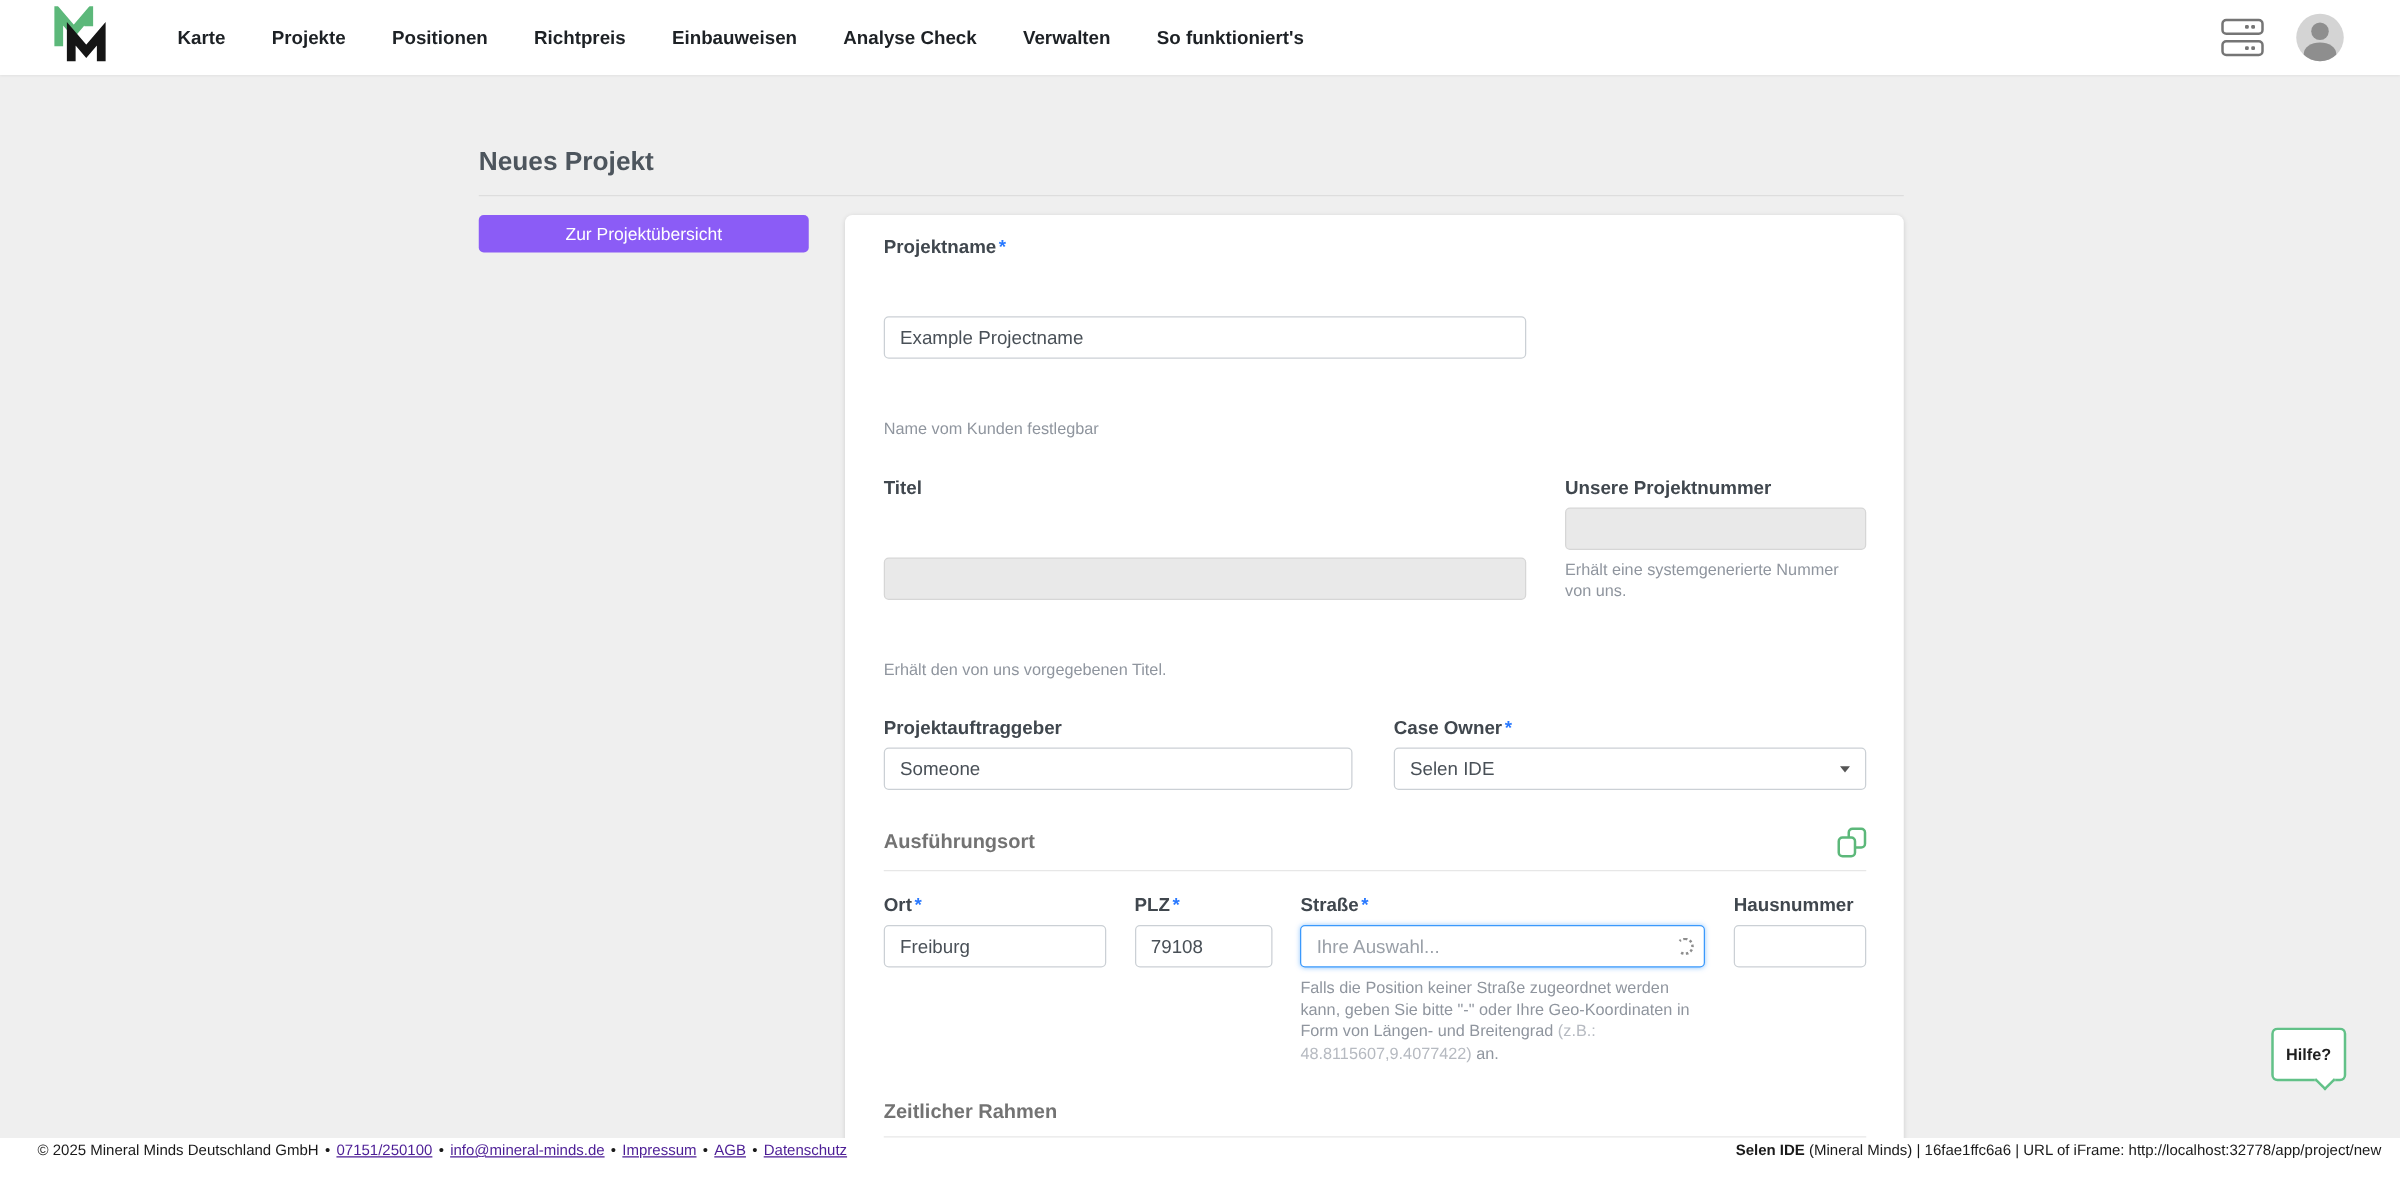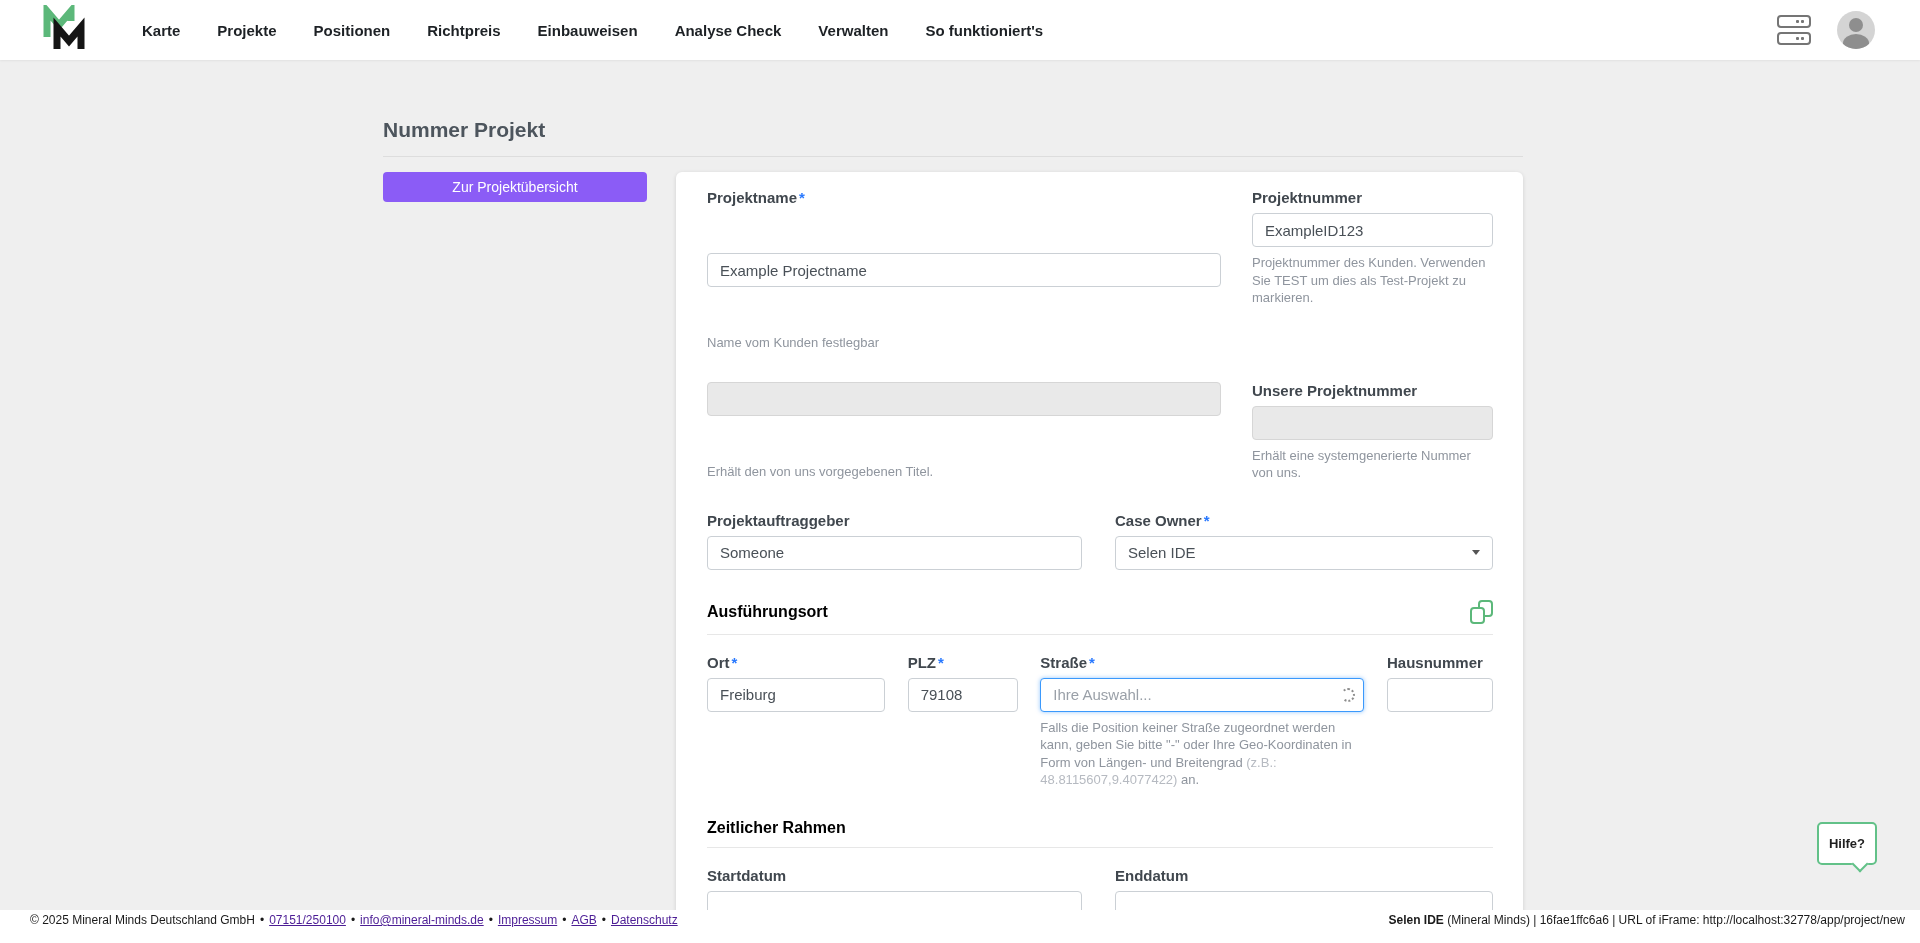--- a/index.html
+++ b/index.html
@@ -54,21 +54,21 @@
   .helper { margin-top:7px; font-size:13px; line-height:1.35; color:#8f959e; }
   .helper .dim { color:#b6bac1; }
 
   .select { height:34px; border:1px solid #cbd0d5; border-radius:4px; padding:0 12px;
     font-size:15px; color:#495057; background:#fff; display:flex; align-items:center;
     justify-content:space-between; cursor:pointer; }
   .caret { width:0; height:0; border-left:4px solid transparent; border-right:4px solid transparent;
     border-top:5px solid #555; }
 
   .section-head { display:flex; align-items:center; justify-content:space-between; margin-bottom:10px; }
-  .section-title { font-size:16px; font-weight:700; color:#000000; }
+  .section-title { font-size:16px; font-weight:700; color:#737373; }
   .section-rule { border:none; border-top:1px solid #e7e7e7; margin-bottom:19px; }
 
   .copy-icon { position:relative; width:23px; height:24px; cursor:pointer; }
   .copy-icon .back { position:absolute; top:0; right:0; width:15px; height:17px;
     border:2px solid #5cb87a; border-radius:4px; }
   .copy-icon .front { position:absolute; bottom:0; left:0; width:15px; height:17px;
     border:2px solid #5cb87a; border-radius:4px; background:#fff; }
 
   .strasse-wrap { position:relative; }
   .spinner { position:absolute; right:9px; top:10px; width:14px; height:14px; border-radius:50%;
@@ -124,48 +124,44 @@
         </div>
     </div>
     <div class="avatar">
       <div class="head"></div>
       <div class="body"></div>
     </div>
   </div>
 </div>
 
 <div class="content">
-  <h1 class="page-title">Nummer Projekt</h1>
+  <h1 class="page-title">Neues Projekt</h1>
   <hr class="title-rule">
 
   <div class="layout">
     <div class="aside">
       <button class="btn-back">Zur Projektübersicht</button>
     </div>
 
     <div class="card-col">
       <div class="card">
 
         <div class="form-row">
           <div class="field w514">
             <div class="lbl">
               <span>Projektname</span><span class="req">*</span>
             </div>
             <input class="inp" type="text" value="Example Projectname" style="">
             <div class="helper">Name vom Kunden festlegbar</div>
           </div>
-          <div class="field w241">
-            <div class="lbl">Projektnummer</div>
-            <input class="inp" type="text" value="ExampleID123" style="">
-            <div class="helper">Projektnummer des Kunden. Verwenden Sie TEST um dies als Test-Projekt zu markieren.</div>
-          </div>
         </div>
 
         <div class="form-row">
           <div class="field w514">
+            <div class="lbl">Titel</div>
             <input class="inp" type="text" disabled="" value="" style="">
             <div class="helper">Erhält den von uns vorgegebenen Titel.</div>
           </div>
           <div class="field w241">
             <div class="lbl">Unsere Projektnummer</div>
             <input class="inp" type="text" disabled="" value="" style="">
             <div class="helper">Erhält eine systemgenerierte Nummer von uns.</div>
           </div>
         </div>
 

